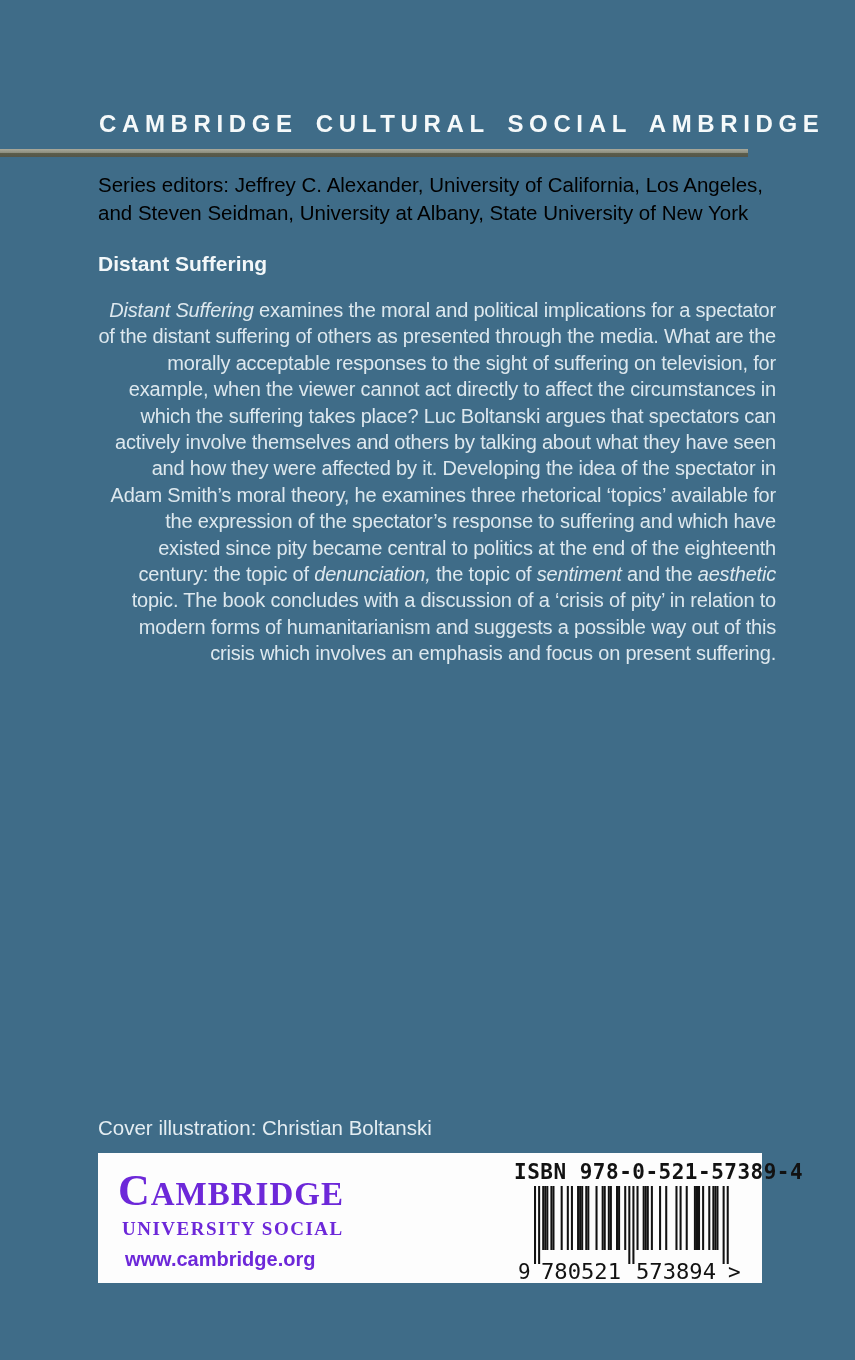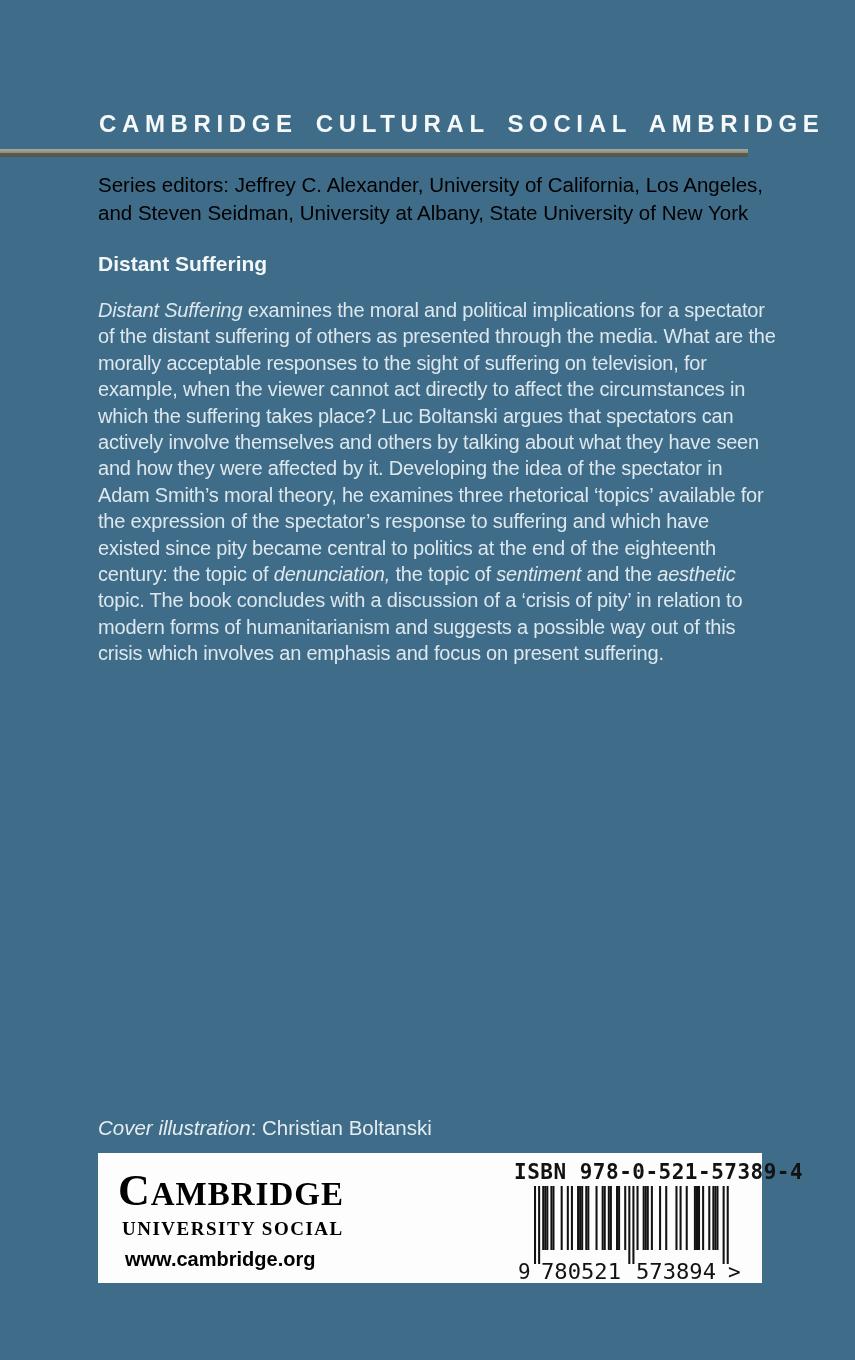--- a/index.html
+++ b/index.html
@@ -33,35 +33,36 @@
     position:absolute;left:98px;top:252px;
     color:#f2f7f9;
     font-size:21px;font-weight:bold;
   }
   .description{
     position:absolute;left:98px;top:297px;
     width:678px;
     color:#dde8ee;
     font-size:20px;line-height:26.4px;
     letter-spacing:-0.2px;
+    text-align:right;
   }
   .description .it{font-style:italic;}
   .credit{
     position:absolute;left:98px;top:1116px;
     color:#e4edf2;font-size:20.5px;
   }
-  .credit .it{font-style:italic;}
+  .credit .it{}
   .band{
     position:absolute;left:98px;top:1153px;
     width:664px;height:130px;
     background:#fdfdfd;
   }
   .logo{
     position:absolute;left:20px;top:18px;
-    color:#000000;
+    color:#6d28d9;
     font-family:"Liberation Serif", serif;
   }
   .logo-name{
     font-weight:bold;letter-spacing:1px;line-height:40px;white-space:nowrap;
   }
   .logo-name-first{font-size:44px;}
   .logo-name-rest{font-size:33px;}
   .logo-subtitle{
     font-size:19px;font-weight:bold;letter-spacing:1.5px;
     margin:-2px 0 0 4px;white-space:nowrap;

